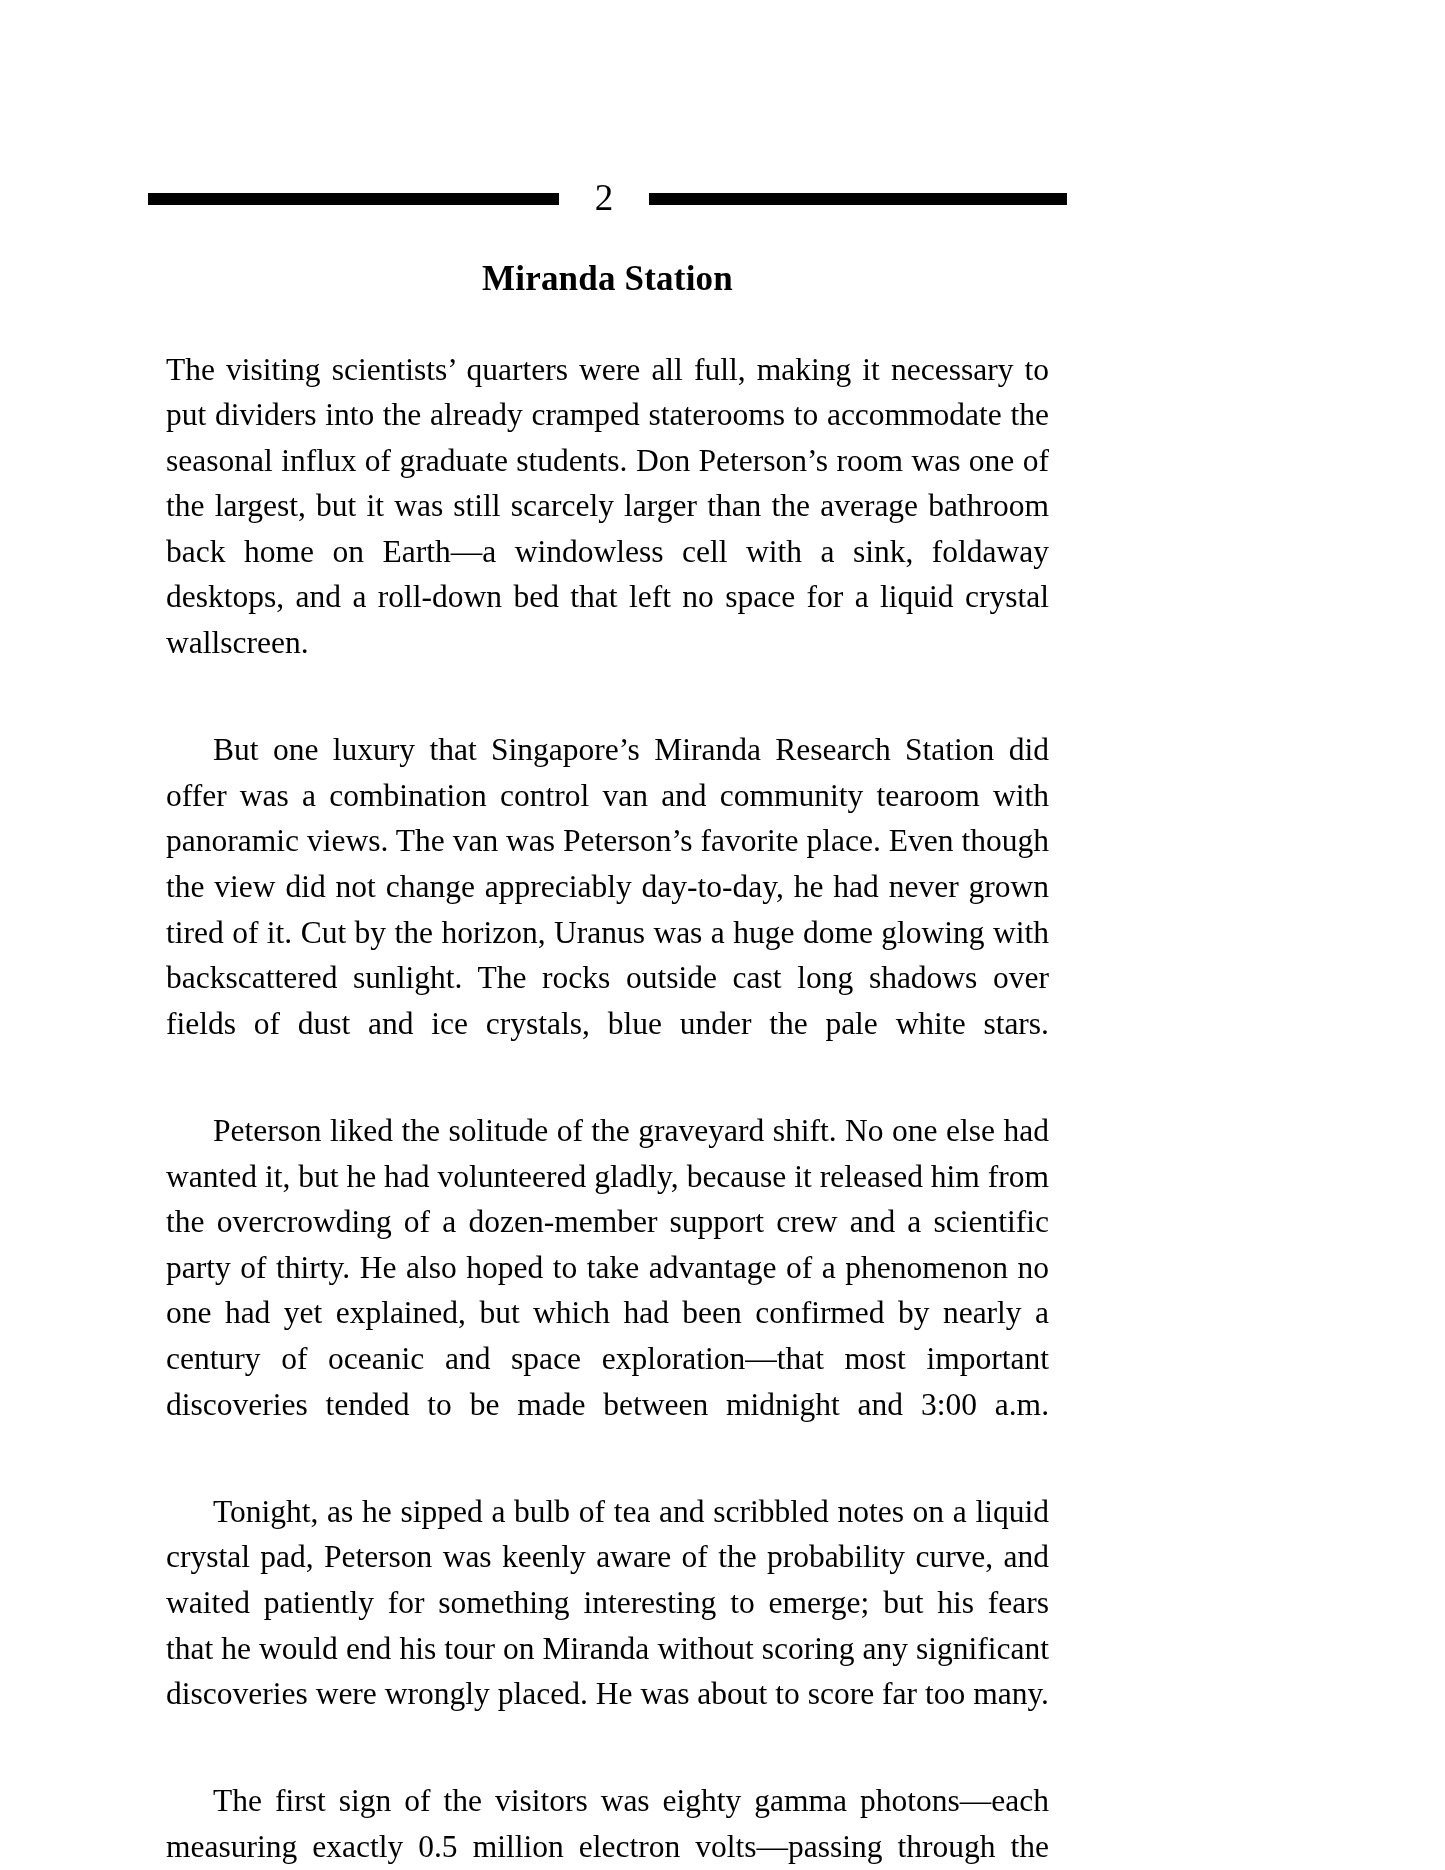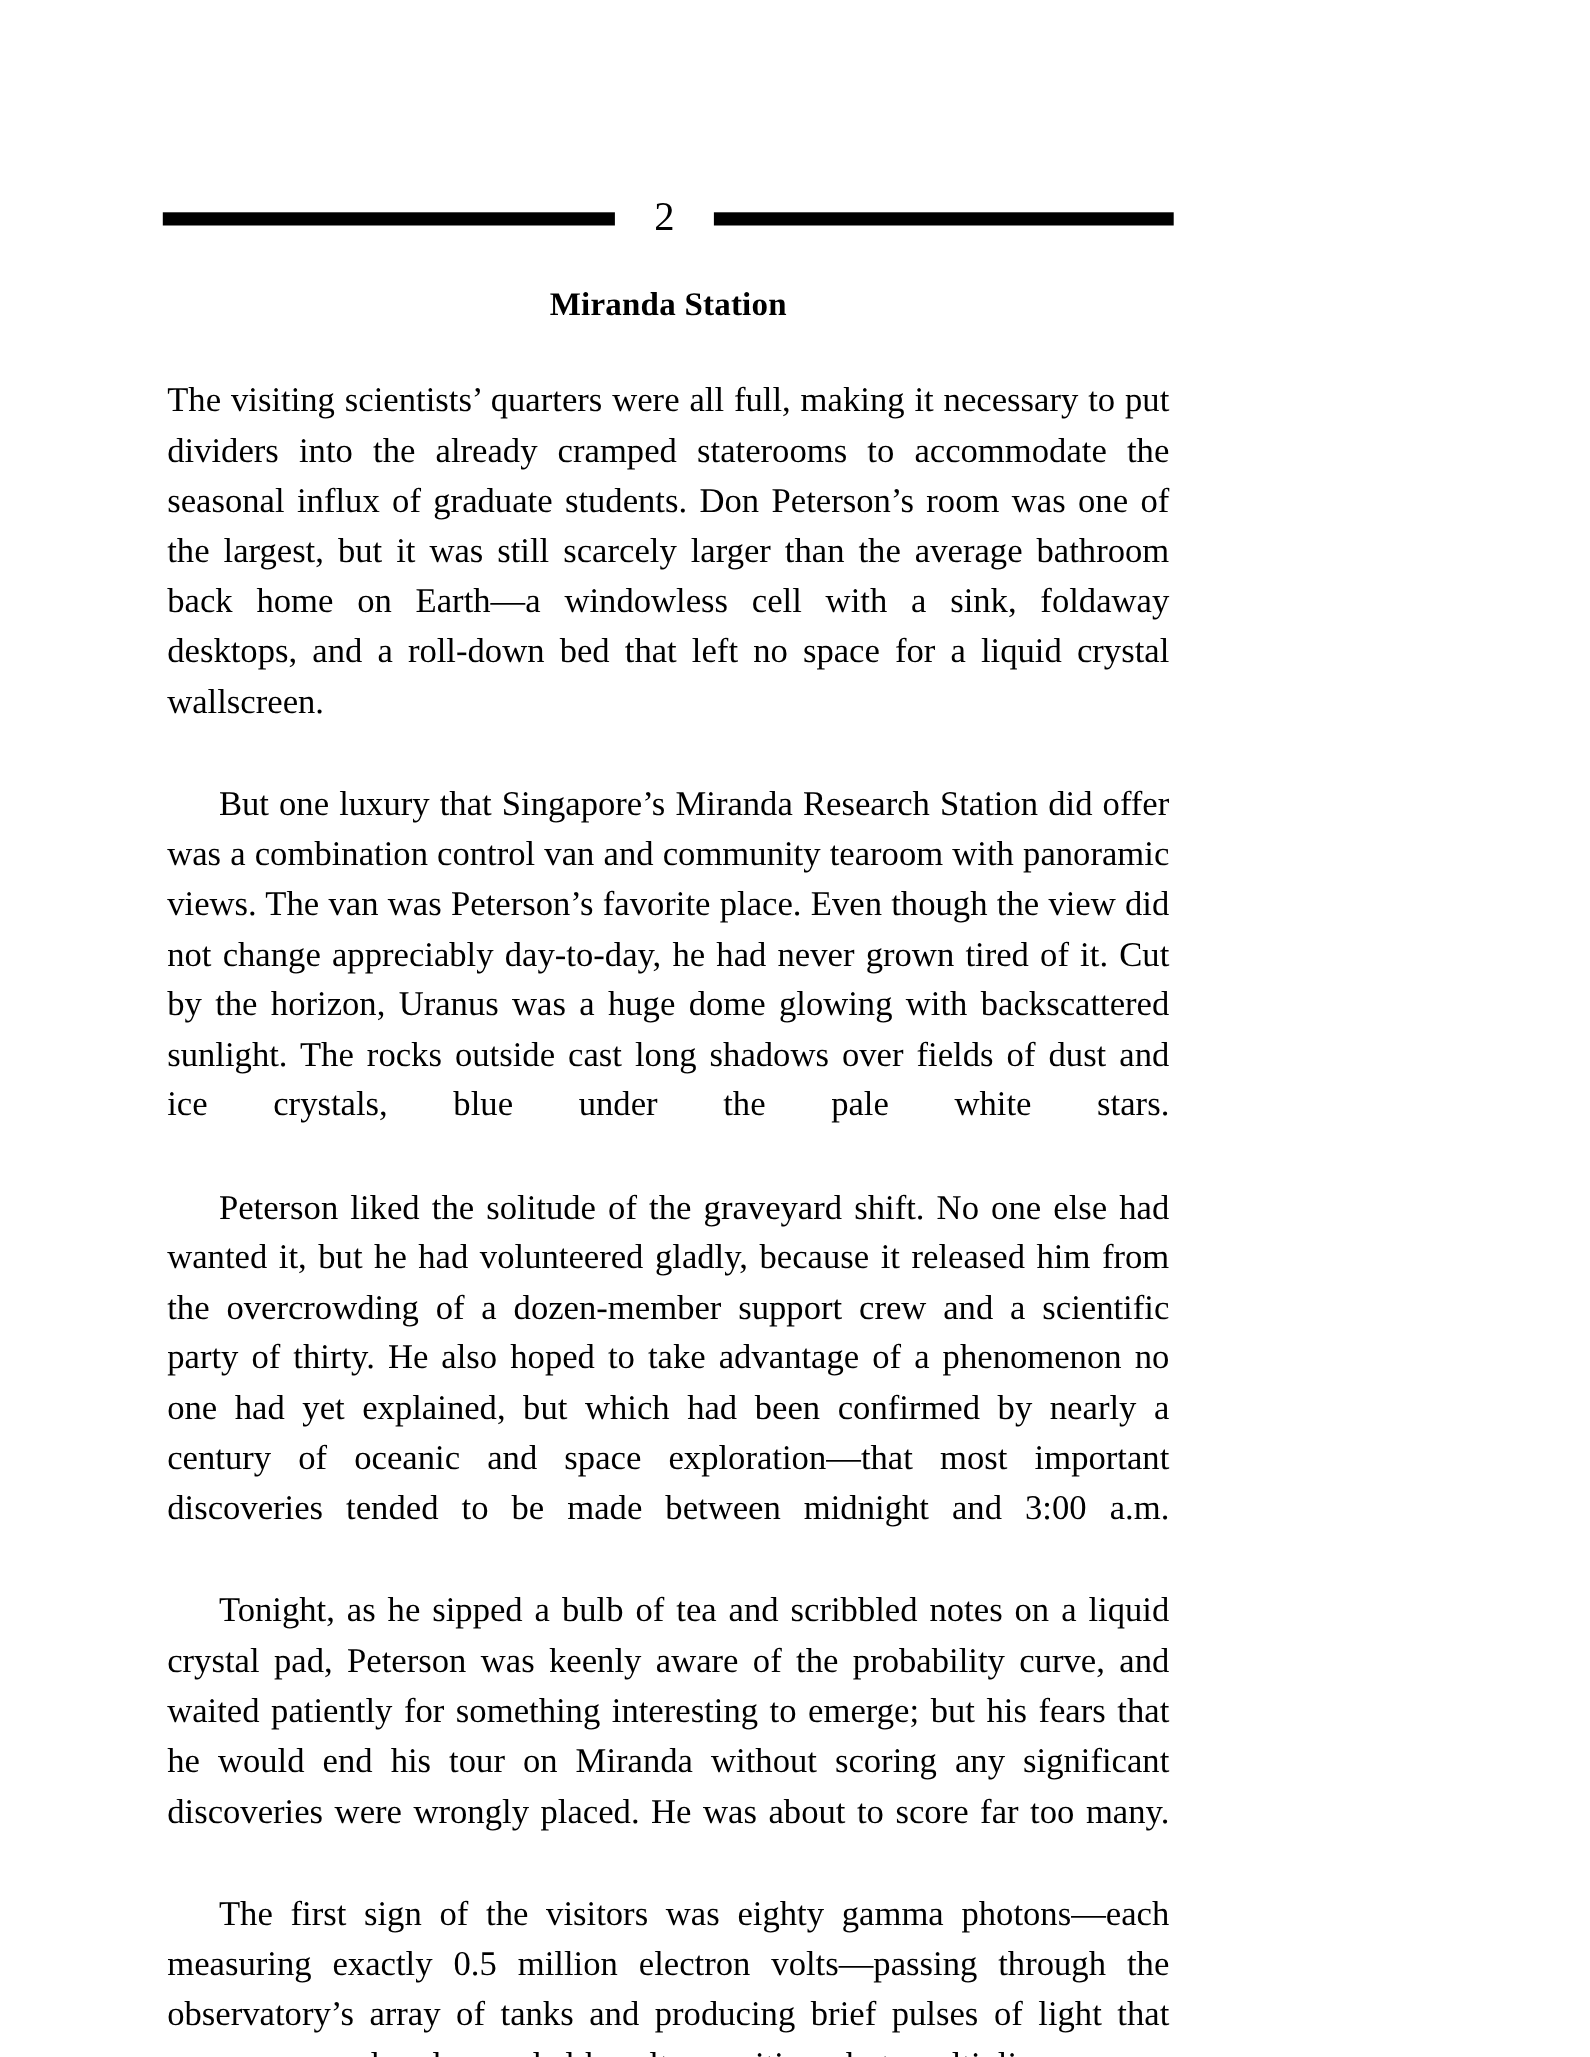--- a/index.html
+++ b/index.html
@@ -47,39 +47,39 @@
     font-weight: 400;
     letter-spacing: 0;
     position: relative;
     top: -2px;
     white-space: nowrap;
   }
 
   
   .chapter-title {
     text-align: center;
-    font-size: 30px;
+    font-size: 35px;
     font-weight: bold;
     margin-top: 43px;
     margin-bottom: 0;
     line-height: 1.1;
     letter-spacing: 0.2px;
   }
 
   
   .body-text {
     margin-top: 48px;
     font-size: 31.5px;
     line-height: 45.6px;
     text-align: justify;
     text-justify: inter-word;
     hyphens: none;
   }
   .body-text p {
-    margin: 2px;
+    margin: 16px;
     text-indent: 0;
   }
   .body-text p.indent {
     text-indent: 47px;
   }
   
   .body-text p::after {
     content: "";
     display: inline-block;
     width: 100%;

